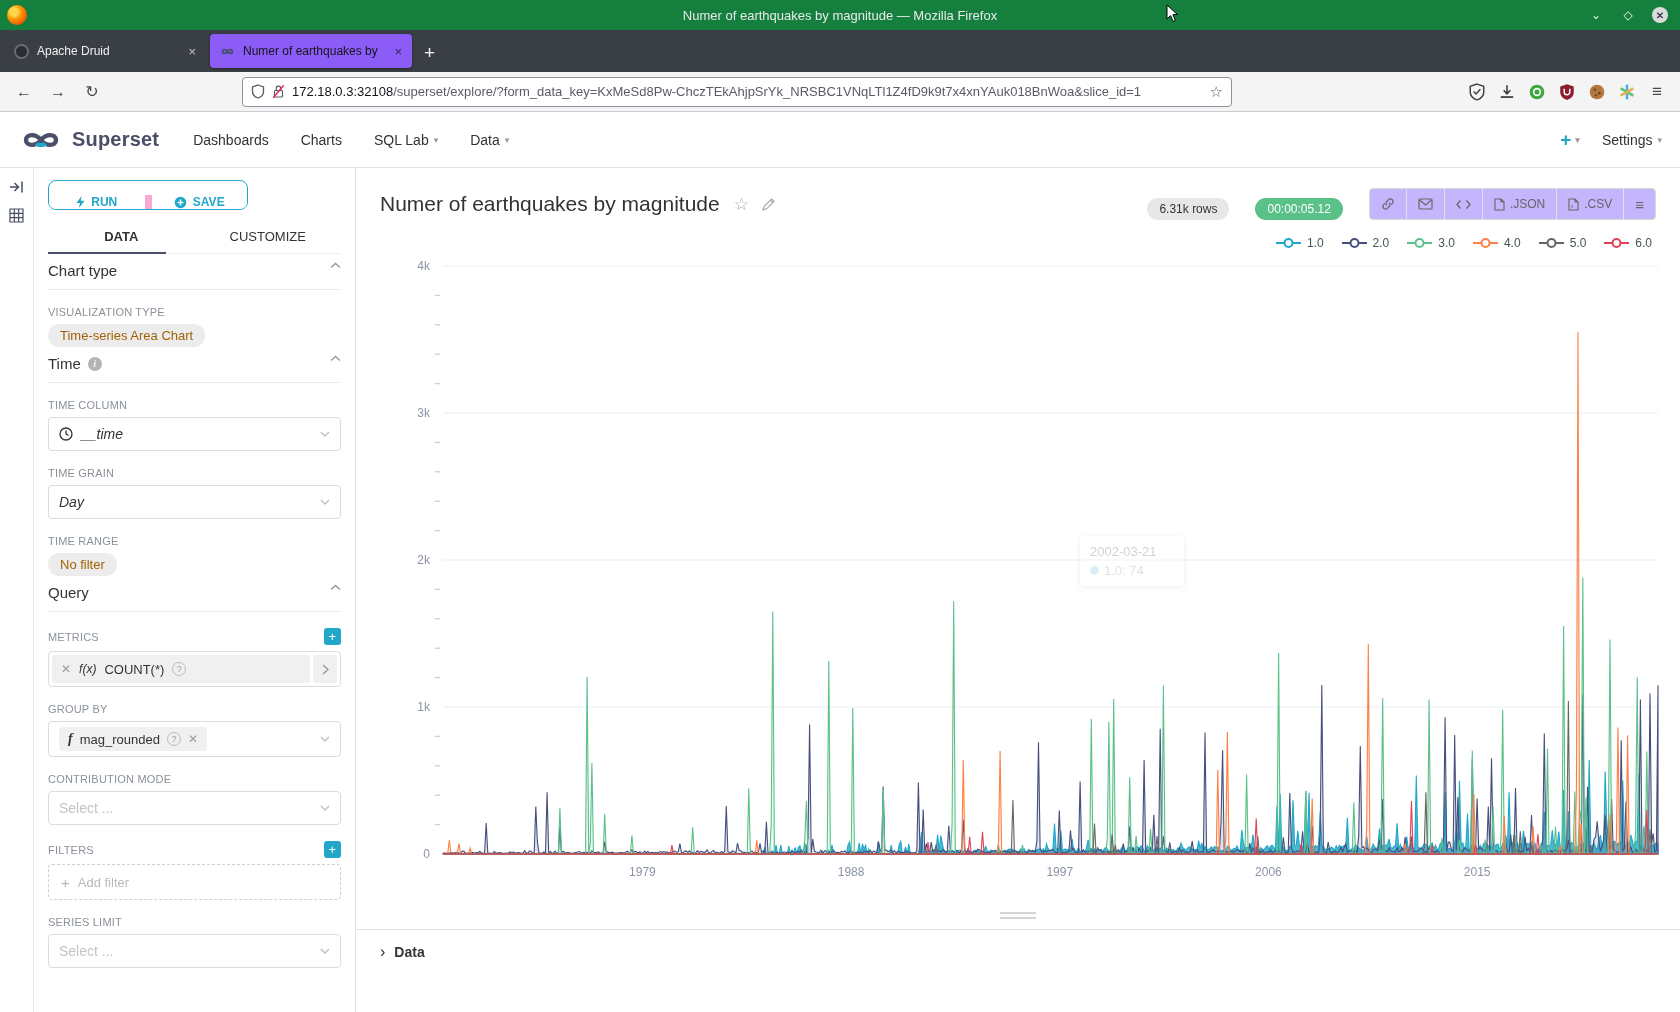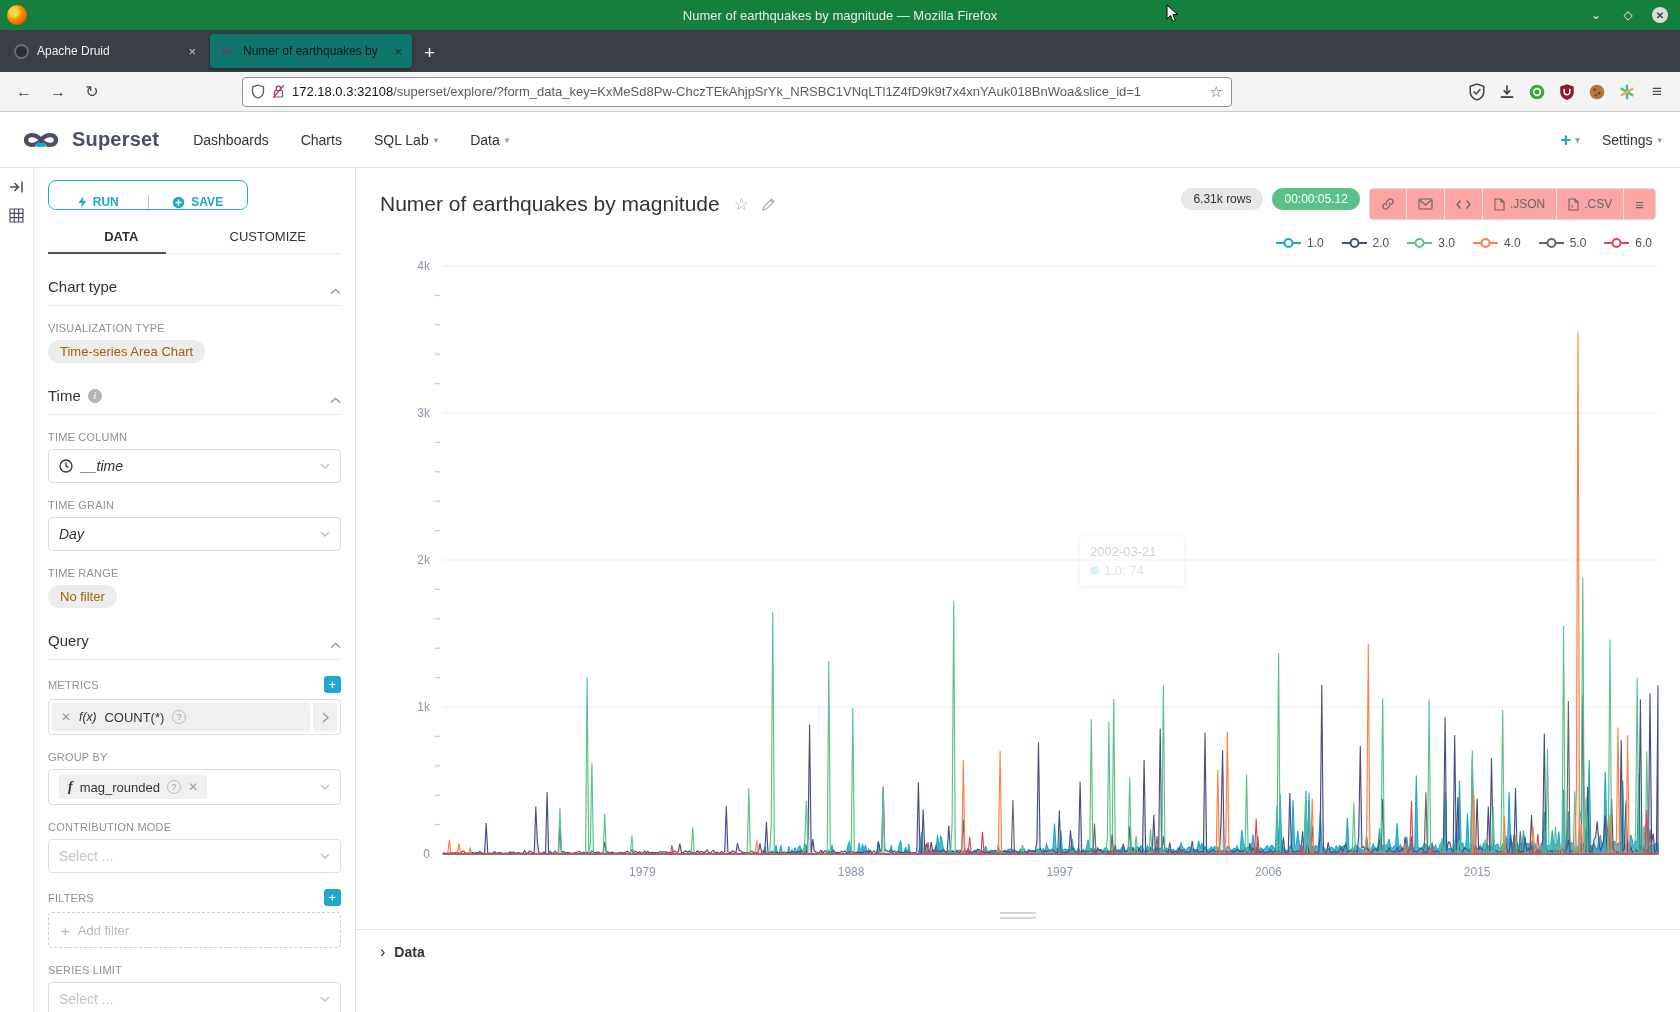--- a/index.html
+++ b/index.html
@@ -12,21 +12,21 @@
   .ff-logo { width:20px; height:20px; margin-left:7px; border-radius:50%;
     background:radial-gradient(circle at 35% 35%, #ffd54a 0 22%, #ff9500 40%, #e8590c 75%, #b33b00 100%); }
   .win-title { position:absolute; left:0; right:0; text-align:center; color:#e9e9ec; font-size:13px; pointer-events:none; }
   .win-controls { margin-left:auto; display:flex; align-items:center; gap:16px; padding-right:12px; color:#e9e9ec; }
   .wc { width:16px; height:16px; display:flex; align-items:center; justify-content:center; font-size:12px; cursor:default; }
   .wc.close { background:#dcdcdc; color:#3d4149; border-radius:50%; font-size:10px; font-weight:bold; }
 
   .tabbar { height:42px; background:#3a3e45; display:flex; align-items:flex-end; padding:0 4px; gap:4px; flex:0 0 auto; }
   .tab { height:34px; margin-bottom:4px; border-radius:4px; display:flex; align-items:center; gap:8px;
     padding:0 10px; width:202px; font-size:12px; color:#f0f0f2; }
-  .tab.active { background:#0f766e; color:#15141a; box-shadow:0 1px 3px rgba(0,0,0,.4); }
+  .tab.active { background:#8b5cf6; color:#15141a; box-shadow:0 1px 3px rgba(0,0,0,.4); }
   .tab .tab-label { flex:1; white-space:nowrap; overflow:hidden; text-overflow:ellipsis; }
   .tab .tab-close { font-size:13px; opacity:.75; }
   .favicon { width:15px; height:15px; flex:0 0 auto; }
   .druid-ico { background:#2b2b33; border-radius:50%; border:2px solid #6b6b75; }
   .newtab { color:#eee; font-size:19px; margin:0 0 8px 8px; }
 
   .urlrow { height:40px; background:#f4f4f5; border-bottom:1px solid #ccccce; display:flex; align-items:center; padding:0 10px; gap:6px; flex:0 0 auto; }
   .navbtn { width:28px; height:28px; display:flex; align-items:center; justify-content:center; color:#4a4a52; font-size:16px; border-radius:4px; }
   .urlbar { flex:0 1 990px; height:30px; margin-left:130px; background:#fff; border:1px solid #8f8f9d; border-radius:4px;
     display:flex; align-items:center; padding:0 8px; gap:7px; }
@@ -45,27 +45,27 @@
   .plus-new { color:#20a7c9; font-size:19px; font-weight:bold; display:flex; align-items:center; gap:4px; }
 
   
   .content { flex:1; display:flex; min-height:0; }
   .rail { width:34px; border-right:1px solid #ececec; padding-top:12px; display:flex; flex-direction:column; align-items:center; gap:14px; flex:0 0 auto; }
 
   .sidebar { width:322px; border-right:1px solid #e2e2e2; padding:12px 14px 0 14px; overflow:hidden; flex:0 0 auto; }
   .btn-group { display:flex; border:1px solid #20a7c9; border-radius:8px; overflow:hidden; width:200px; height:30px;align-items:flex-end; }
   .btn-group .btn { flex:1; display:flex; align-items:center; justify-content:center; gap:6px;
     color:#20a7c9; font-size:12px; font-weight:bold; background:#fff; }
-  .btn-group .btn + .btn { border-left:1px solid #f9a8d4; }
+  .btn-group .btn + .btn { border-left:7px solid #f9a8d4; }
   .side-tabs { display:flex; margin-top:12px; border-bottom:1px solid #eee; position:relative; height:32px; }
   .side-tab { flex:1; text-align:center; font-size:13px; color:#333; padding-top:7px; }
   .side-tab.active { font-weight:bold; }
   .tab-underline { position:absolute; bottom:-1px; left:0; width:118px; height:2px; background:#484f66; }
 
-  .sec-head { display:flex; align-items:flex-end; margin-top:24px; padding-bottom:10px; border-bottom:1px solid #ececec; }
+  .sec-head { display:flex; align-items:flex-start; margin-top:8px; padding-bottom:10px; border-bottom:1px solid #ececec; }
   .sec-title { font-size:15px; color:#333; display:flex; align-items:center; gap:7px; }
   .sec-chevron { margin-left:auto; }
   .info-dot { width:14px; height:14px; border-radius:50%; background:#b4b4b4; color:#fff; font-size:9px; font-weight:bold;
     display:inline-flex; align-items:center; justify-content:center; font-style:italic; }
   .ctrl-label { margin-top:16px; margin-bottom:6px; font-size:11px; color:#8a9199; letter-spacing:.2px; display:flex; align-items:center; }
   .add-btn { margin-left:auto; width:17px; height:17px; border-radius:3px; background:#20a7c9; color:#fff; font-size:13px;
     display:flex; align-items:center; justify-content:center; }
   .pill { display:inline-block; background:#ececec; border-radius:13px; padding:4px 12px; font-size:13px; color:#a16207; }
   .select { height:34px; border:1px solid #dcdcdc; border-radius:4px; display:flex; align-items:center; padding:0 10px; gap:8px; background:#fff; }
   .select .val { font-size:14px; color:#333;font-style:italic; }
@@ -81,24 +81,24 @@
   .metric-caret { width:24px; display:flex; align-items:center; justify-content:center; background:#f0f0f0; margin-left:3px; border-radius:3px; }
   .groupby-pill { background:#f0f0f0; border-radius:3px; display:flex; align-items:center; gap:7px; padding:4px 9px; }
   .f-ico { font-family:"Liberation Serif", serif; font-style:italic; font-weight:bold; font-size:14px; color:#333; }
   .dashed-box { height:36px; border:1px dashed #cfcfcf; border-radius:4px; display:flex; align-items:center; padding:0 12px; gap:8px; color:#b9b9b9; font-size:13px; }
 
   
   .main { flex:1; position:relative; display:flex; flex-direction:column; min-width:0; }
   .chart-header { display:flex; align-items:center; padding:20px 24px 0 24px; }
   .chart-title { font-size:21px; color:#333; }
   .title-icons { display:flex; align-items:center; gap:12px; margin-left:14px; color:#a9a9a9; }
-  .header-right { margin-left:auto; display:flex; align-items:flex-start; gap:9px; }
+  .header-right { margin-left:auto; display:flex; align-items:flex-end; gap:26px; }
   .badge-gray { background:#e7e7e7; color:#333; font-size:12px; padding:4px 12px; border-radius:12px; }
   .badge-green { background:#5ac189; color:#fff; font-size:12px; padding:4px 12px; border-radius:12px; }
-  .export-group { display:flex; border:1px solid #d9d9d9; border-radius:4px; overflow:hidden; background:#fca5a5; }
+  .export-group { display:flex; border:1px solid #d9d9d9; border-radius:4px; overflow:hidden; background:#c4b5fd; }
   .exp-btn { display:flex; align-items:center; justify-content:center; gap:5px; padding:0 11px; height:30px;
     color:#666; font-size:12px; border-right:1px solid #e3e3e3; }
   .exp-btn:last-child { border-right:none; }
   .legend-row { display:flex; justify-content:flex-end; gap:18px; padding:16px 28px 0 0; }
   .legend-item { display:flex; align-items:center; gap:6px; font-size:12px; color:#455; }
   .chart-zone { position:relative; margin:4px 10px 0 12px; }
   .tooltip { position:absolute; left:712px; top:282px; width:104px; background:#fff; border-radius:4px;
     box-shadow:0 1px 6px rgba(0,0,0,.25); padding:8px 10px; opacity:.32; font-size:13px; color:#6b7280; }
   .tooltip .tt-row { display:flex; align-items:center; gap:5px; margin-top:4px; color:#9aa; }
   .tt-dot { width:9px; height:9px; border-radius:50%; background:#8fd3e8; }

